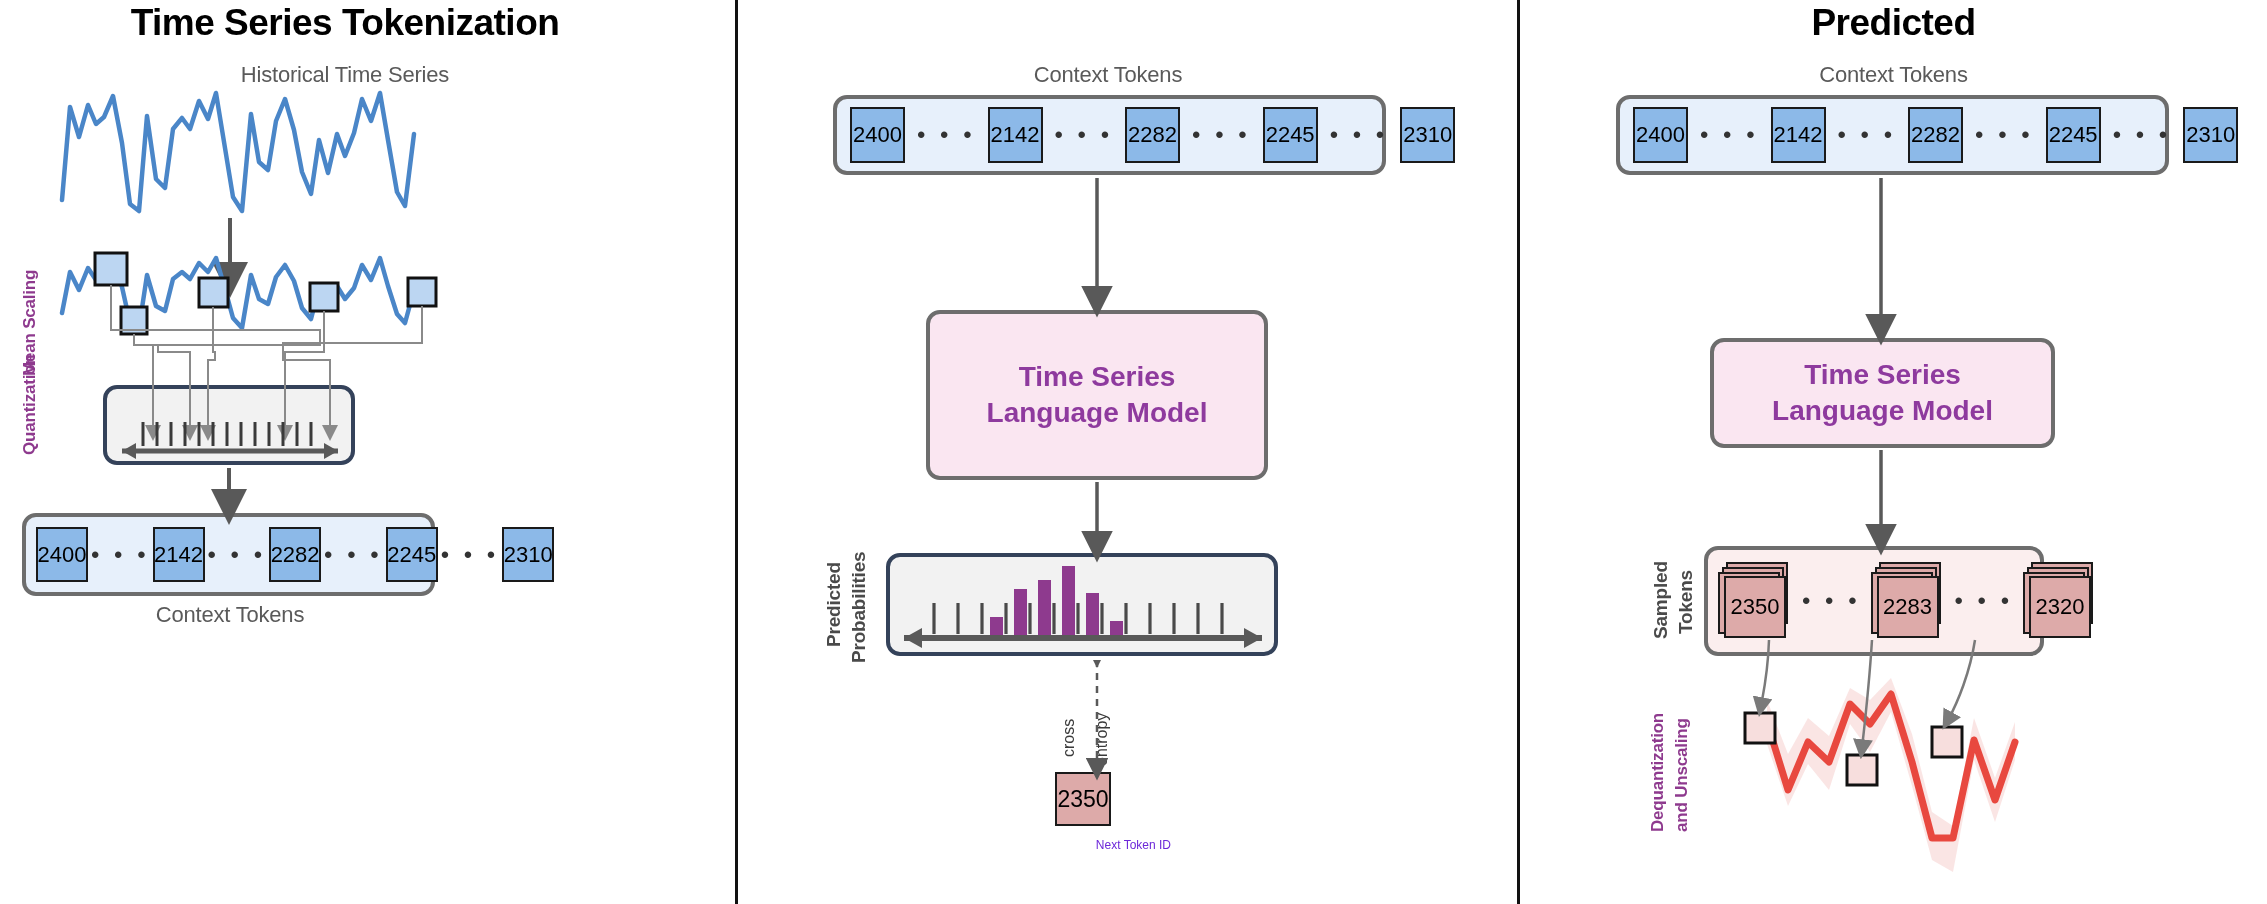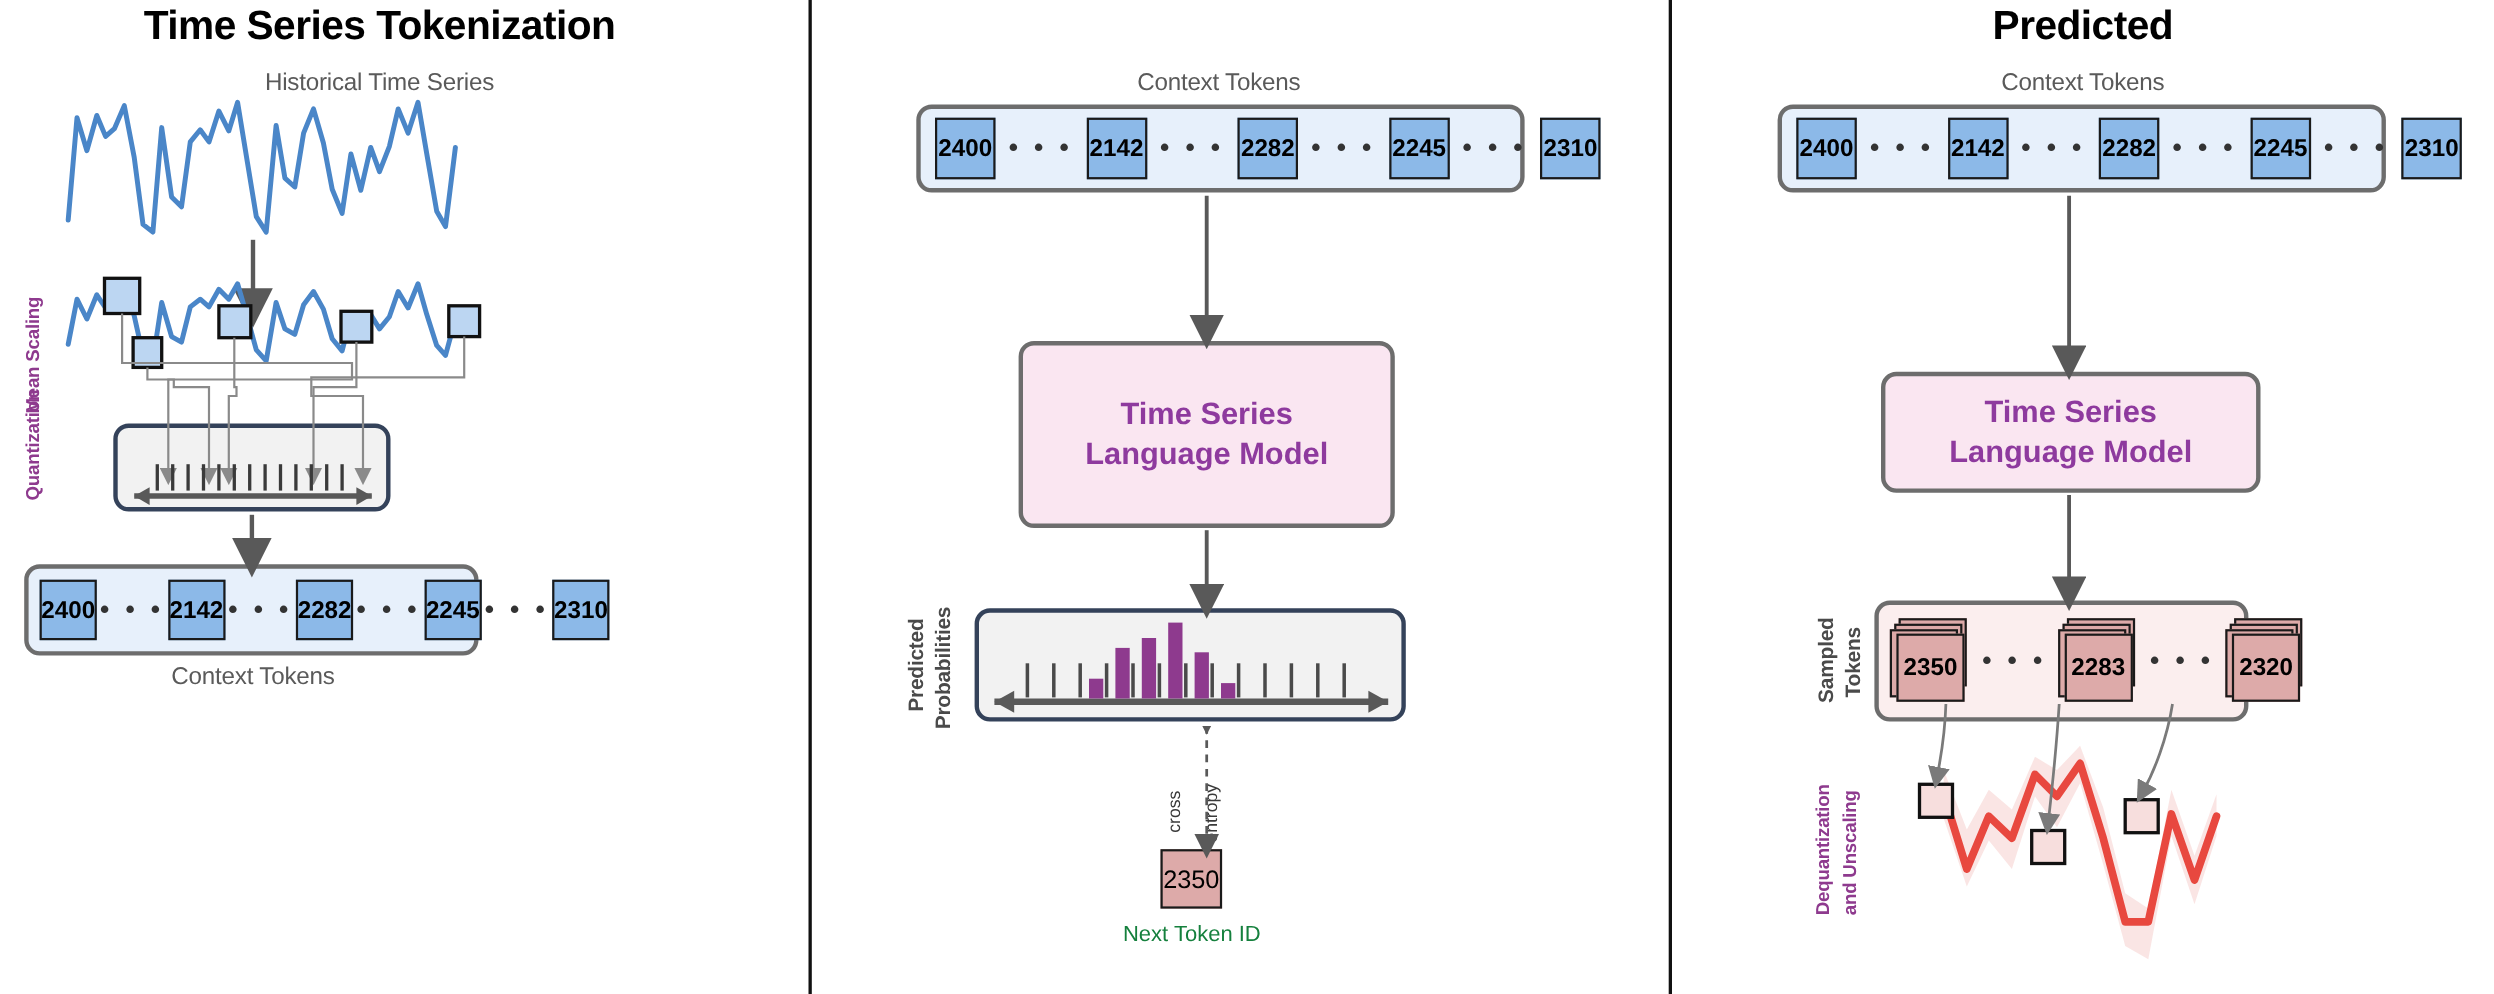--- a/index.html
+++ b/index.html
@@ -40,41 +40,41 @@
   .rbox.pink{background:#fae6f1;border:4px solid #6d6d6d;}
   .rbox.rose{background:#fbeeee;border:4px solid #6d6d6d;}
 
   .model-text{
     position:absolute;left:0;width:100%;top:50%;transform:translateY(-50%);
     text-align:center;font-size:28px;font-weight:bold;color:#8e3a9e;
     line-height:1.3;
   }
 
   
-  .tokrow{position:absolute;display:flex;align-items:center;font-weight:bold;}
+  .tokrow{position:absolute;display:flex;align-items:center;}
   .chip{
     box-sizing:border-box;background:#8cb9e8;border:2px solid #1a1a1a;
     display:flex;align-items:center;justify-content:center;
     font-size:22px;color:#000;
   }
   .dots{font-size:24px;color:#333;letter-spacing:4px;line-height:1;padding:0 3px;}
 
   .chip-stack{position:relative;}
   .chip-stack .sh{position:absolute;box-sizing:border-box;
     background:#ddaaa9;border:2px solid #1a1a1a;}
   .chip-rose{
     position:relative;box-sizing:border-box;background:#ddaaa9;
     border:2px solid #1a1a1a;display:flex;align-items:center;
     justify-content:center;font-size:22px;color:#000;}
 
   .next-token{
     position:absolute;box-sizing:border-box;background:#ddaaa9;
     border:2px solid #1a1a1a;display:flex;align-items:center;
     justify-content:center;font-size:23px;color:#000;}
-  .caption{position:absolute;text-align:center;font-size:20px;color:#15803d;}
+  .caption{position:absolute;text-align:right;font-size:12px;color:#6d28d9;}
 
   .ce-label{position:absolute;font-size:16px;color:#3a3a3a;
     writing-mode:vertical-rl;transform:rotate(180deg);}
 
   svg{position:absolute;top:0;left:0;overflow:visible;}
   .svgwrap{position:absolute;top:0;left:0;width:100%;height:100%;
     pointer-events:none;}
 </style>
 </head>
 <body>

